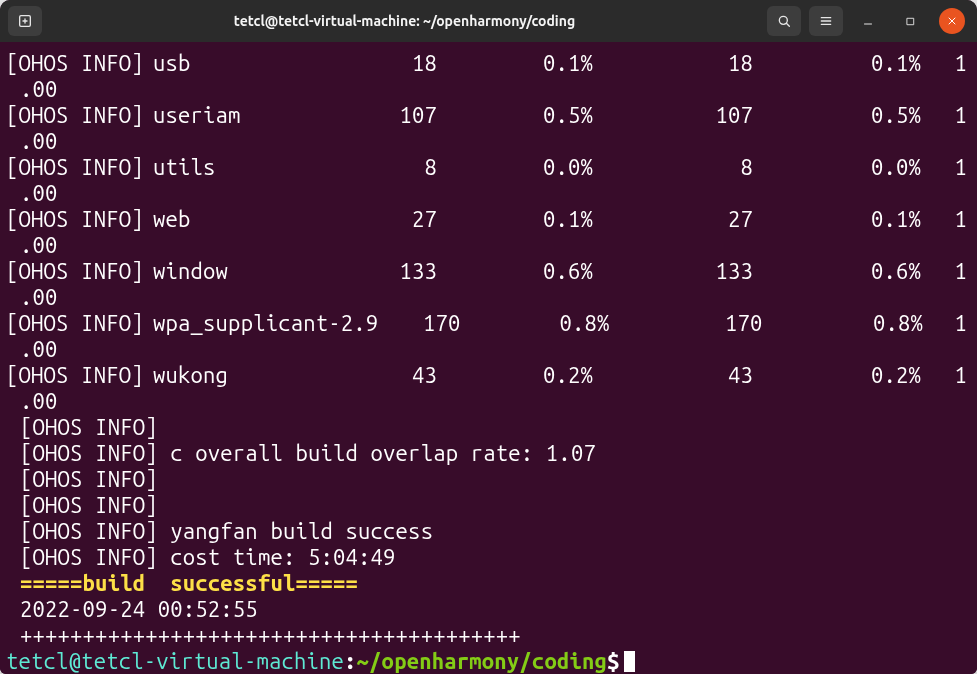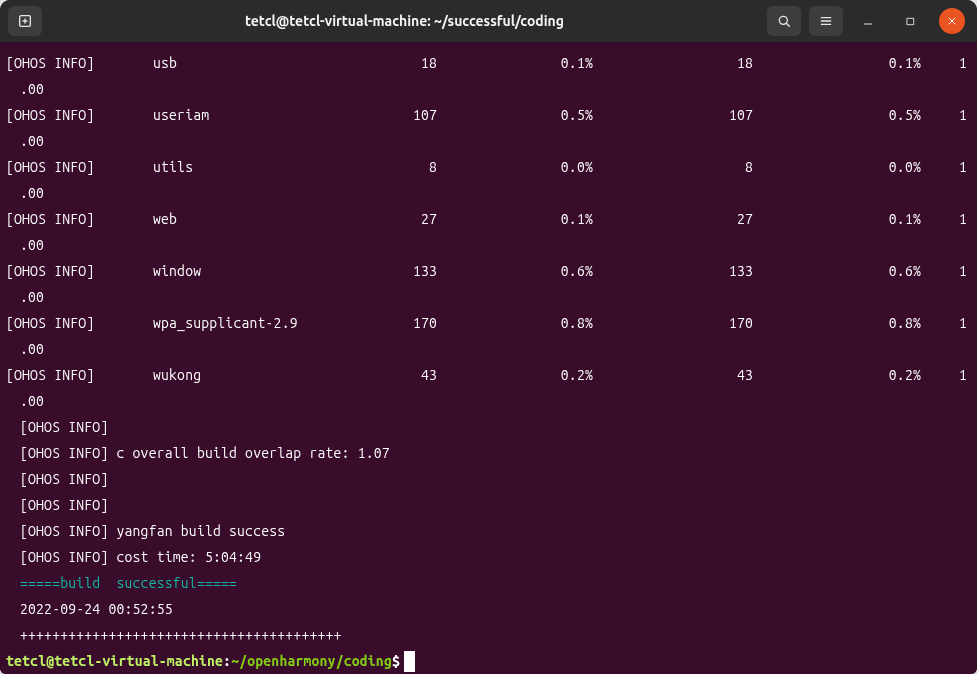--- a/index.html
+++ b/index.html
@@ -53,39 +53,39 @@
     justify-content: center;
     color: #e6e6e6;
     margin: 0 4px;
   }
   .win-ctrl.close { background: #e95420; color: #fff; }
   .win-ctrl svg, .tb-btn svg { stroke: currentColor; fill: none; stroke-width: 2; stroke-linecap: round; stroke-linejoin: round; }
   .terminal {
     flex: 1;
     background: #380c2a;
     color: #ffffff;
-    font-size: 14px;
+    font-size: 22px;
     line-height: 26px;
     padding: 8px 0 0 0;
     white-space: pre;
     overflow: hidden;
     letter-spacing: 0.2px;
   }
   .line { padding: 0 20px; }
   .row { display: flex; padding: 0 6px; }
   .c-prefix { width: 147px; flex: 0 0 auto; }
   .c-name { flex: 1; }
   .c-n1 { width: 86px; text-align: right; }
   .c-p1 { width: 156px; text-align: right; }
   .c-n2 { width: 160px; text-align: right; }
   .c-p2 { width: 168px; text-align: right; }
   .c-x  { width: 50px; text-align: right; padding-right: 4px;}
-  .green { color: #14b8a6; font-weight: 400; }
+  .green { color: #fde047; font-weight: 700; }
   .prompt-line { padding: 0 6px; display: flex; align-items: center; }
-  .p-user { color: #bef264; font-weight: 700; }
+  .p-user { color: #5eead4; font-weight: 400; }
   .p-path { color: #84cc16; font-weight: 700; }
   .p-white { color: #ffffff; font-weight: 700; }
   .cursor {
     display: inline-block;
     width: 11px;
     height: 21px;
     background: #ffffff;
     margin-left: 4px;
     vertical-align: -3px;
   }
@@ -96,21 +96,21 @@
 <div class="window">
 
   <div class="titlebar">
     <div class="tb-btn dark">
       <svg width="16" height="16" viewBox="0 0 24 24">
           <rect x="4" y="4" width="16" height="16" rx="2"></rect>
           <line x1="12" y1="9" x2="12" y2="15"></line>
           <line x1="9" y1="12" x2="15" y2="12"></line>
         </svg>
     </div>
-    <div class="title">tetcl@tetcl-virtual-machine: ~/successful/coding</div>
+    <div class="title">tetcl@tetcl-virtual-machine: ~/openharmony/coding</div>
     <div class="tb-btn dark">
       <svg width="16" height="16" viewBox="0 0 24 24">
           <circle cx="11" cy="11" r="6"></circle>
           <line x1="20" y1="20" x2="15.5" y2="15.5"></line>
         </svg>
     </div>
     <div class="tb-btn dark">
       <svg width="16" height="16" viewBox="0 0 24 24">
           <line x1="5" y1="7" x2="19" y2="7"></line>
           <line x1="5" y1="12" x2="19" y2="12"></line>

